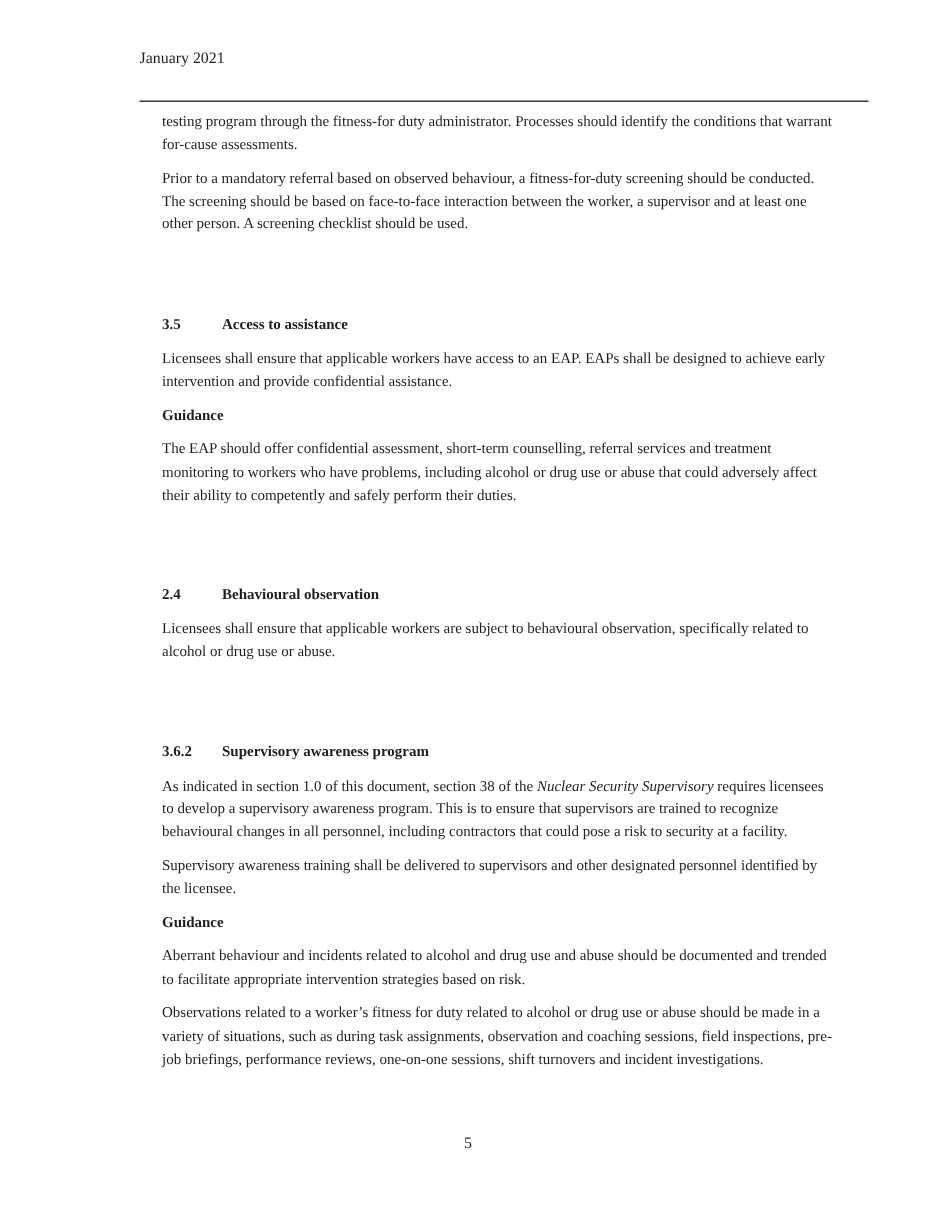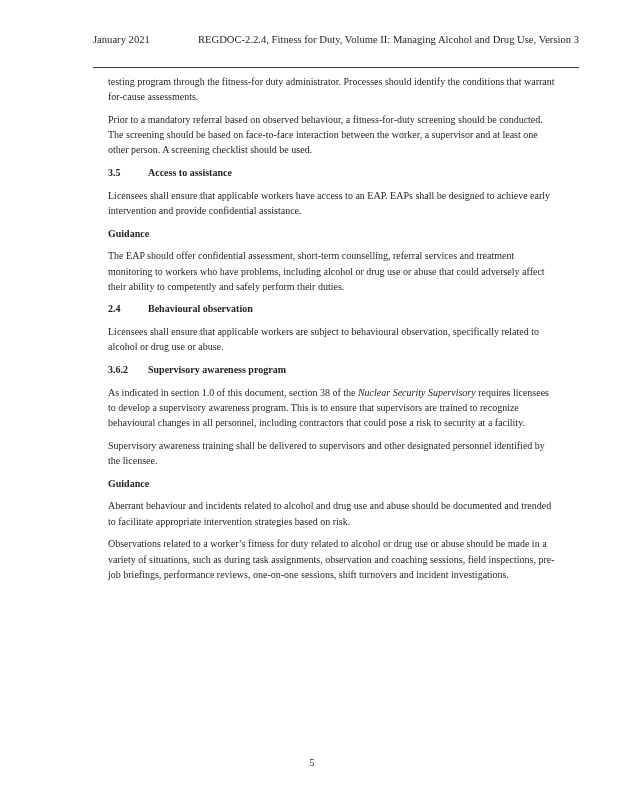--- a/index.html
+++ b/index.html
@@ -35,40 +35,39 @@
     left: 108px; top: 74px;
     width: 450px;
     font-size: 10px;
     line-height: 15.2px;
   }
   .doc-body p, .doc-body .heading, .doc-body .guidance {
     margin: 0 0 7.5px 0;
     padding: 0;
   }
   .heading { font-weight: bold; }
-  .heading .sec-num { display: inline-block; width: 40px; }
+  .heading .sec-num { display: inline-block; width: 40px; margin-top: 44px; }
   .guidance { font-weight: bold; }
   .italic { font-style: italic; }
   .footer {
     position: absolute;
     left: 0; top: 755px;
     width: 624px;
     text-align: center;
     font-size: 10.6px;
     line-height: 15px;
   }
 </style>
 </head>
 <body>
 
 <div class="page">
 
   <div class="header">
     <span class="date">January 2021</span>
-    <span class="doc-title">REGDOC-2.2.4, Fitness for Duty, Volume II: Managing Alcohol and Drug Use, Version 3</span>
   </div>
 
   <div class="doc-body">
 
     <p>testing program through the fitness-for duty administrator. Processes should identify the conditions that warrant for-cause assessments.</p>
 
     <p>Prior to a mandatory referral based on observed behaviour, a fitness-for-duty screening should be conducted. The screening should be based on face-to-face interaction between the worker, a supervisor and at least one other person. A screening checklist should be used.</p>
 
     <div class="heading">
       <span class="sec-num">3.5</span><span>Access to assistance</span>

